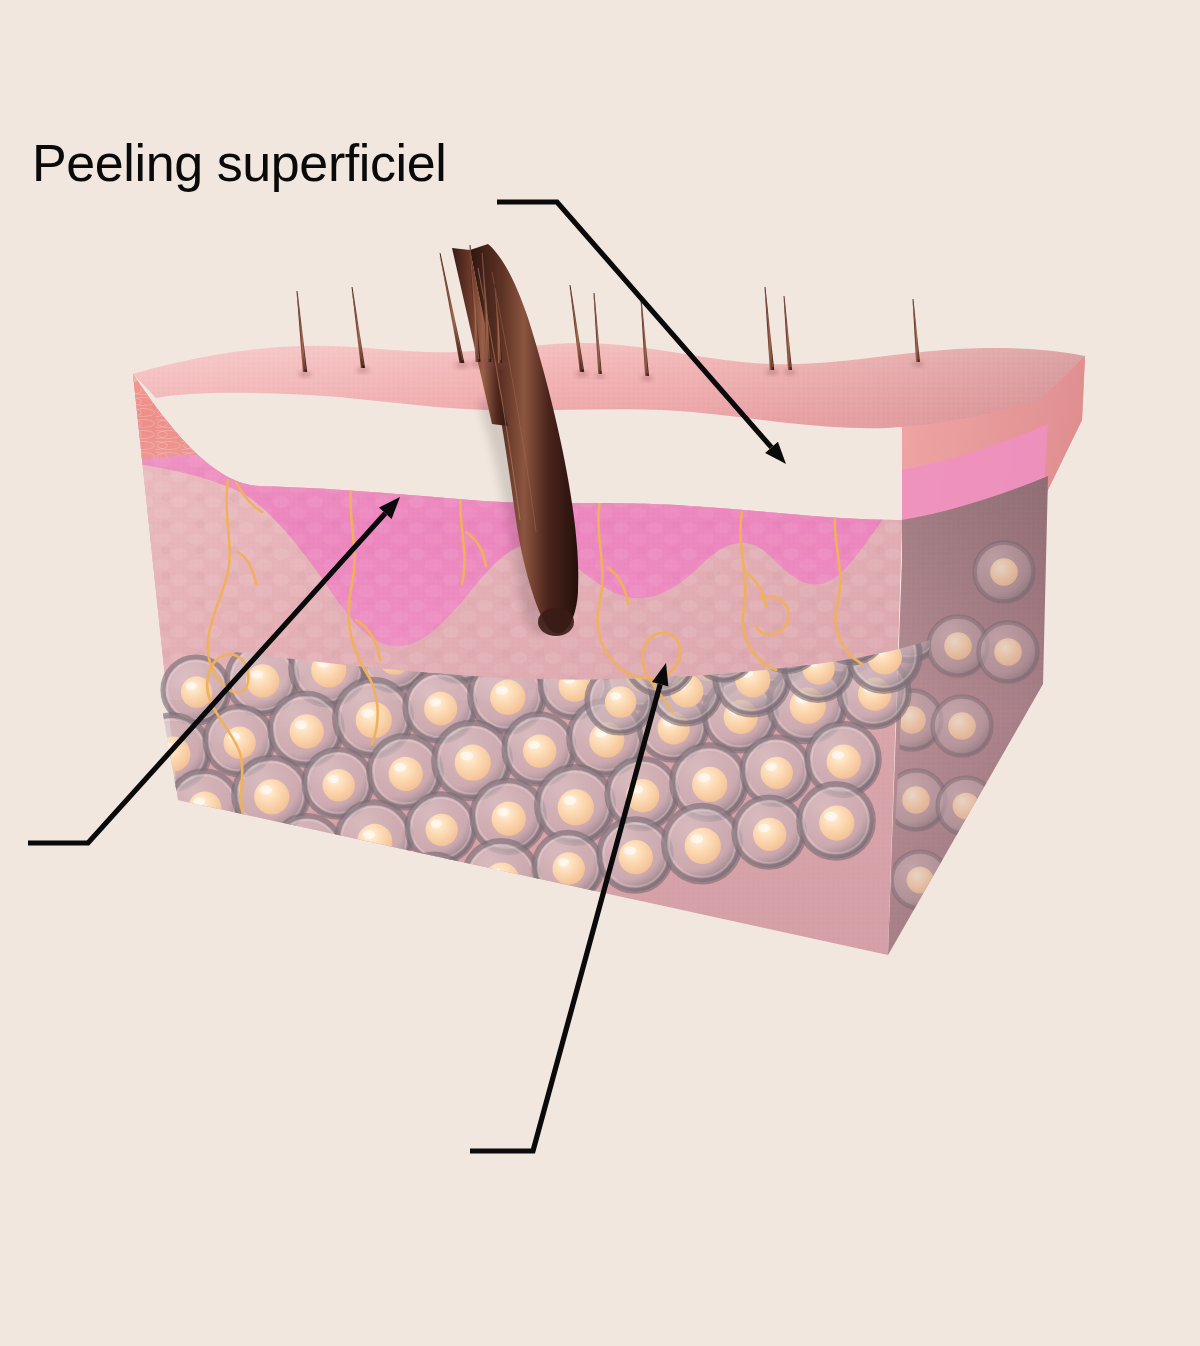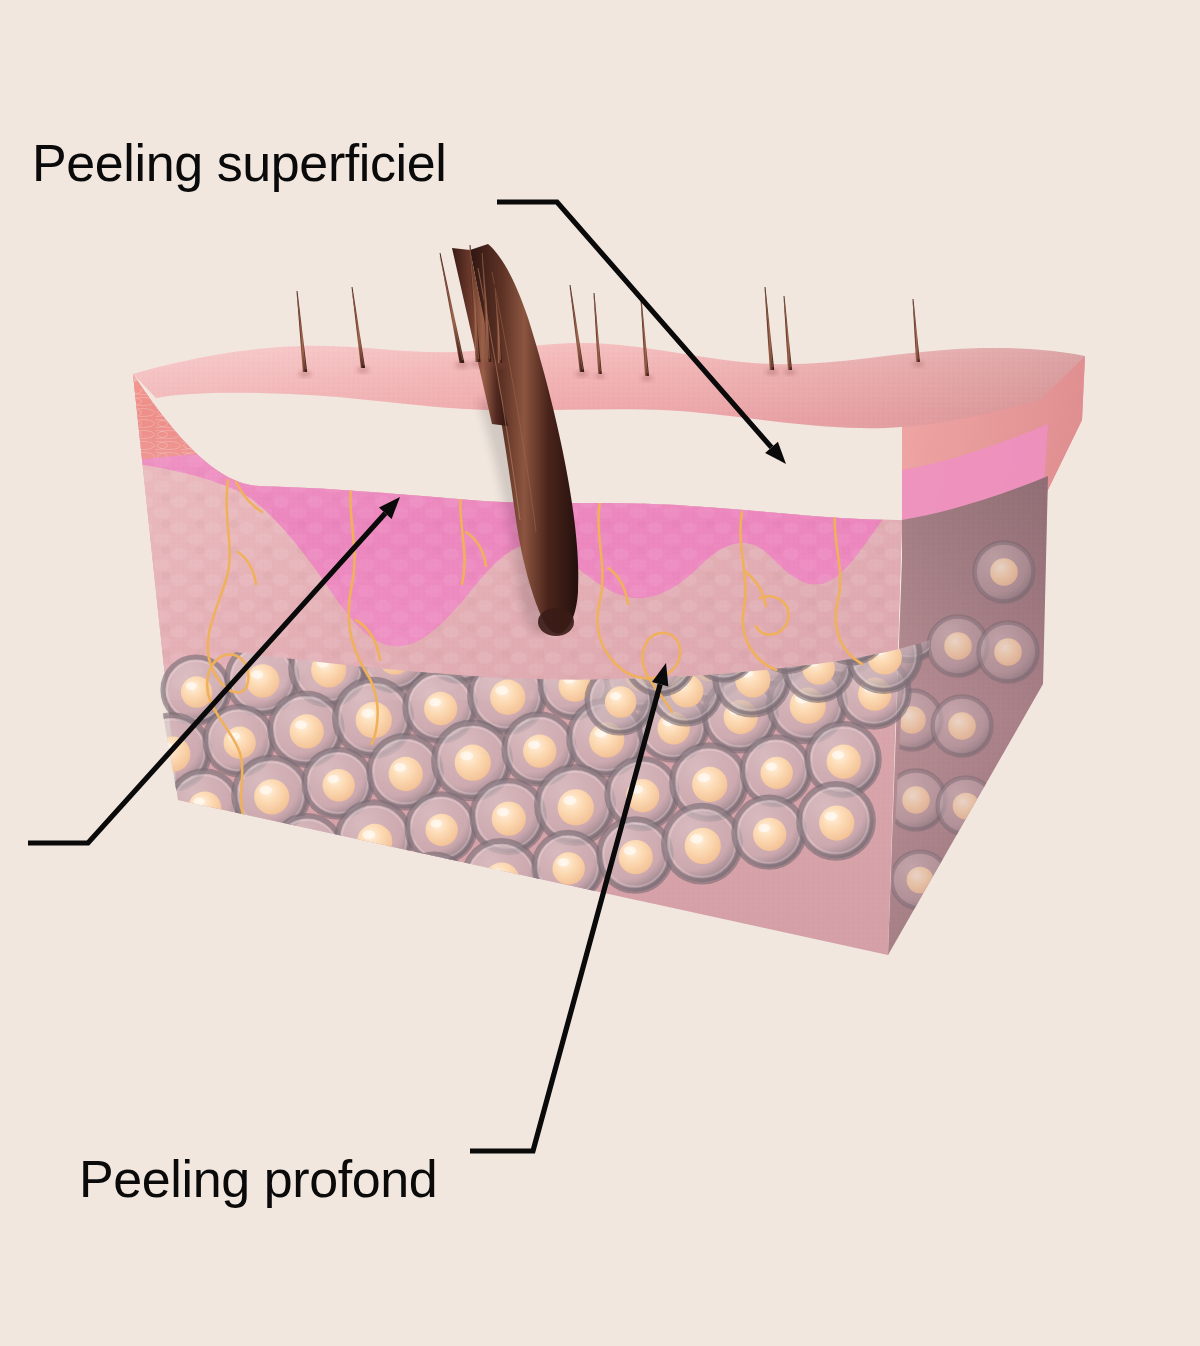--- a/index.html
+++ b/index.html
@@ -925,15 +925,14 @@
         <g>
           <path d="M470,1151 L533,1151 L660.2,684.2" stroke="#0A0A0A" stroke-width="5.2" fill="none" stroke-linecap="butt" stroke-linejoin="miter"></path>
           <path d="M666,663 L668.4,686.5 L652.0,682.0 Z" fill="#0A0A0A"></path>
         </g>
       </g>
   </svg>
 
   <div class="label-text" id="label-superficiel">Peeling superficiel</div>
 
 
-  <div class="label-text" id="label-profond">Peeling profond</div>
 
 </div>
 
 </body></html>

